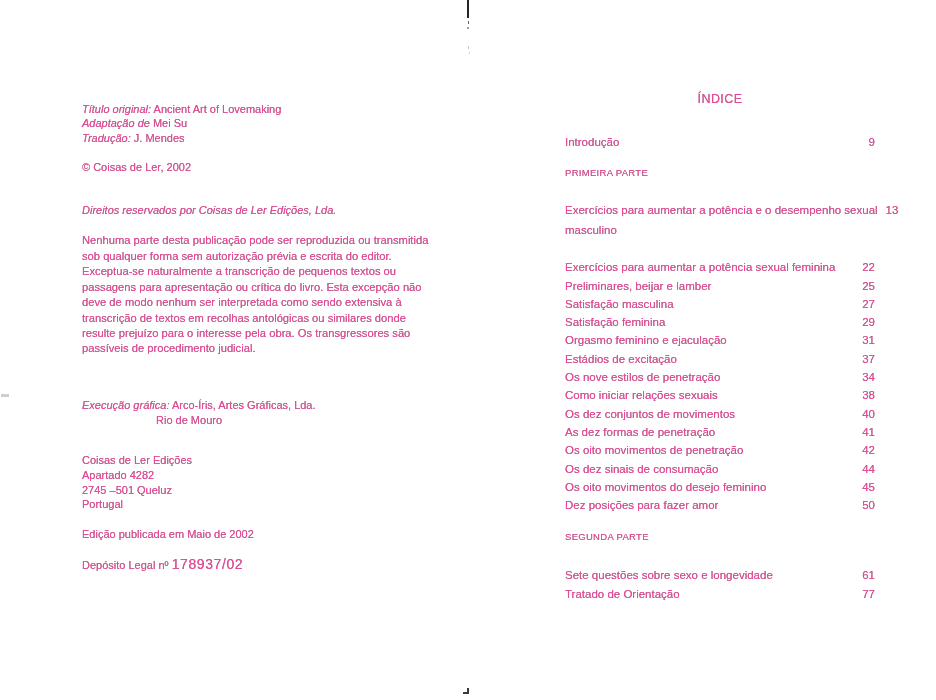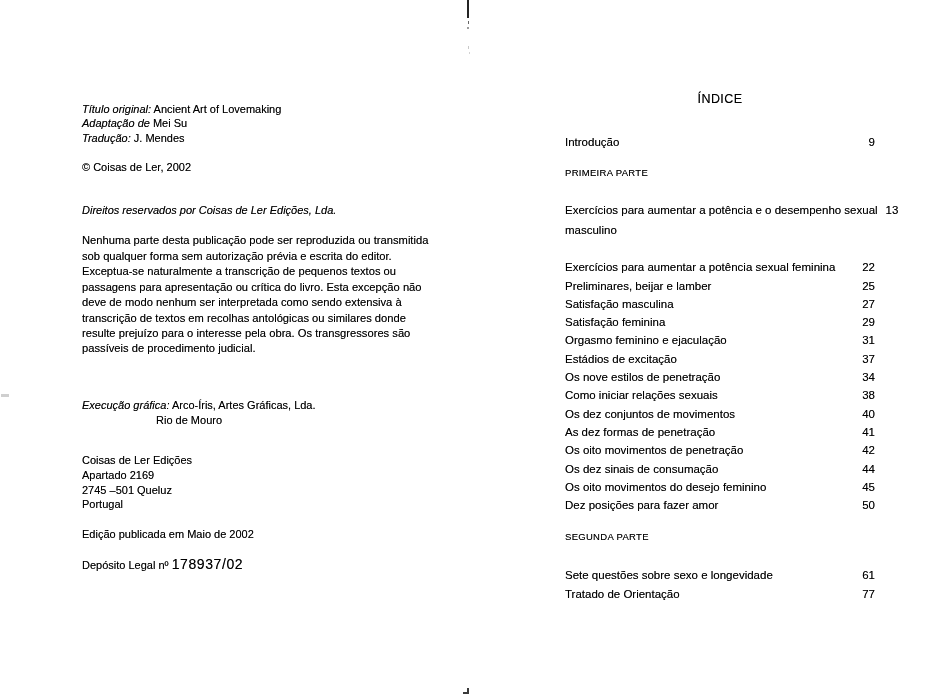--- a/index.html
+++ b/index.html
@@ -1,18 +1,18 @@
 <!DOCTYPE html>
 <html><head>
 <meta charset="utf-8">
 <style>
   html,body{margin:0;padding:0;background:#e8e8e8;}
   .sheet{
     position:relative;width:936px;height:700px;background:#ffffff;
-    font-family:"Liberation Sans",sans-serif;color:#000000;overflow:hidden;
+    font-family:"Liberation Sans",sans-serif;color:#ec4899;overflow:hidden;
     text-shadow:0 0 0.5px rgba(25,25,25,0.55);
   }
   
   .left-page{position:absolute;left:82px;top:102px;width:410px;font-size:11px;line-height:14.3px;}
   .credit-line{white-space:nowrap;}
   .em{font-style:italic;}
   .copyright-line{margin-top:15px;}
   .rights-line{margin-top:29px;white-space:nowrap;font-style:italic;}
   .rights-par{margin-top:16px;font-size:11.2px;line-height:15.4px;}
   .rights-par div{white-space:nowrap;}
@@ -86,21 +86,21 @@
     <div class="execution">
       <div>
         <span class="em">Execução gráfica:</span>
         <span>Arco-Íris, Artes Gráficas, Lda.</span>
       </div>
       <div class="indent">Rio de Mouro</div>
     </div>
 
     <div class="address" id="address-block">
         <div>Coisas de Ler Edições</div>
-        <div>Apartado 2169</div>
+        <div>Apartado 4282</div>
         <div>2745 –501 Queluz</div>
         <div>Portugal</div>
       </div>
 
     <div class="edition-line">Edição publicada em Maio de 2002</div>
 
     <div class="deposit-line">
       <span>Depósito Legal nº </span>
       <span class="deposit-number">178937/02</span>
     </div>

